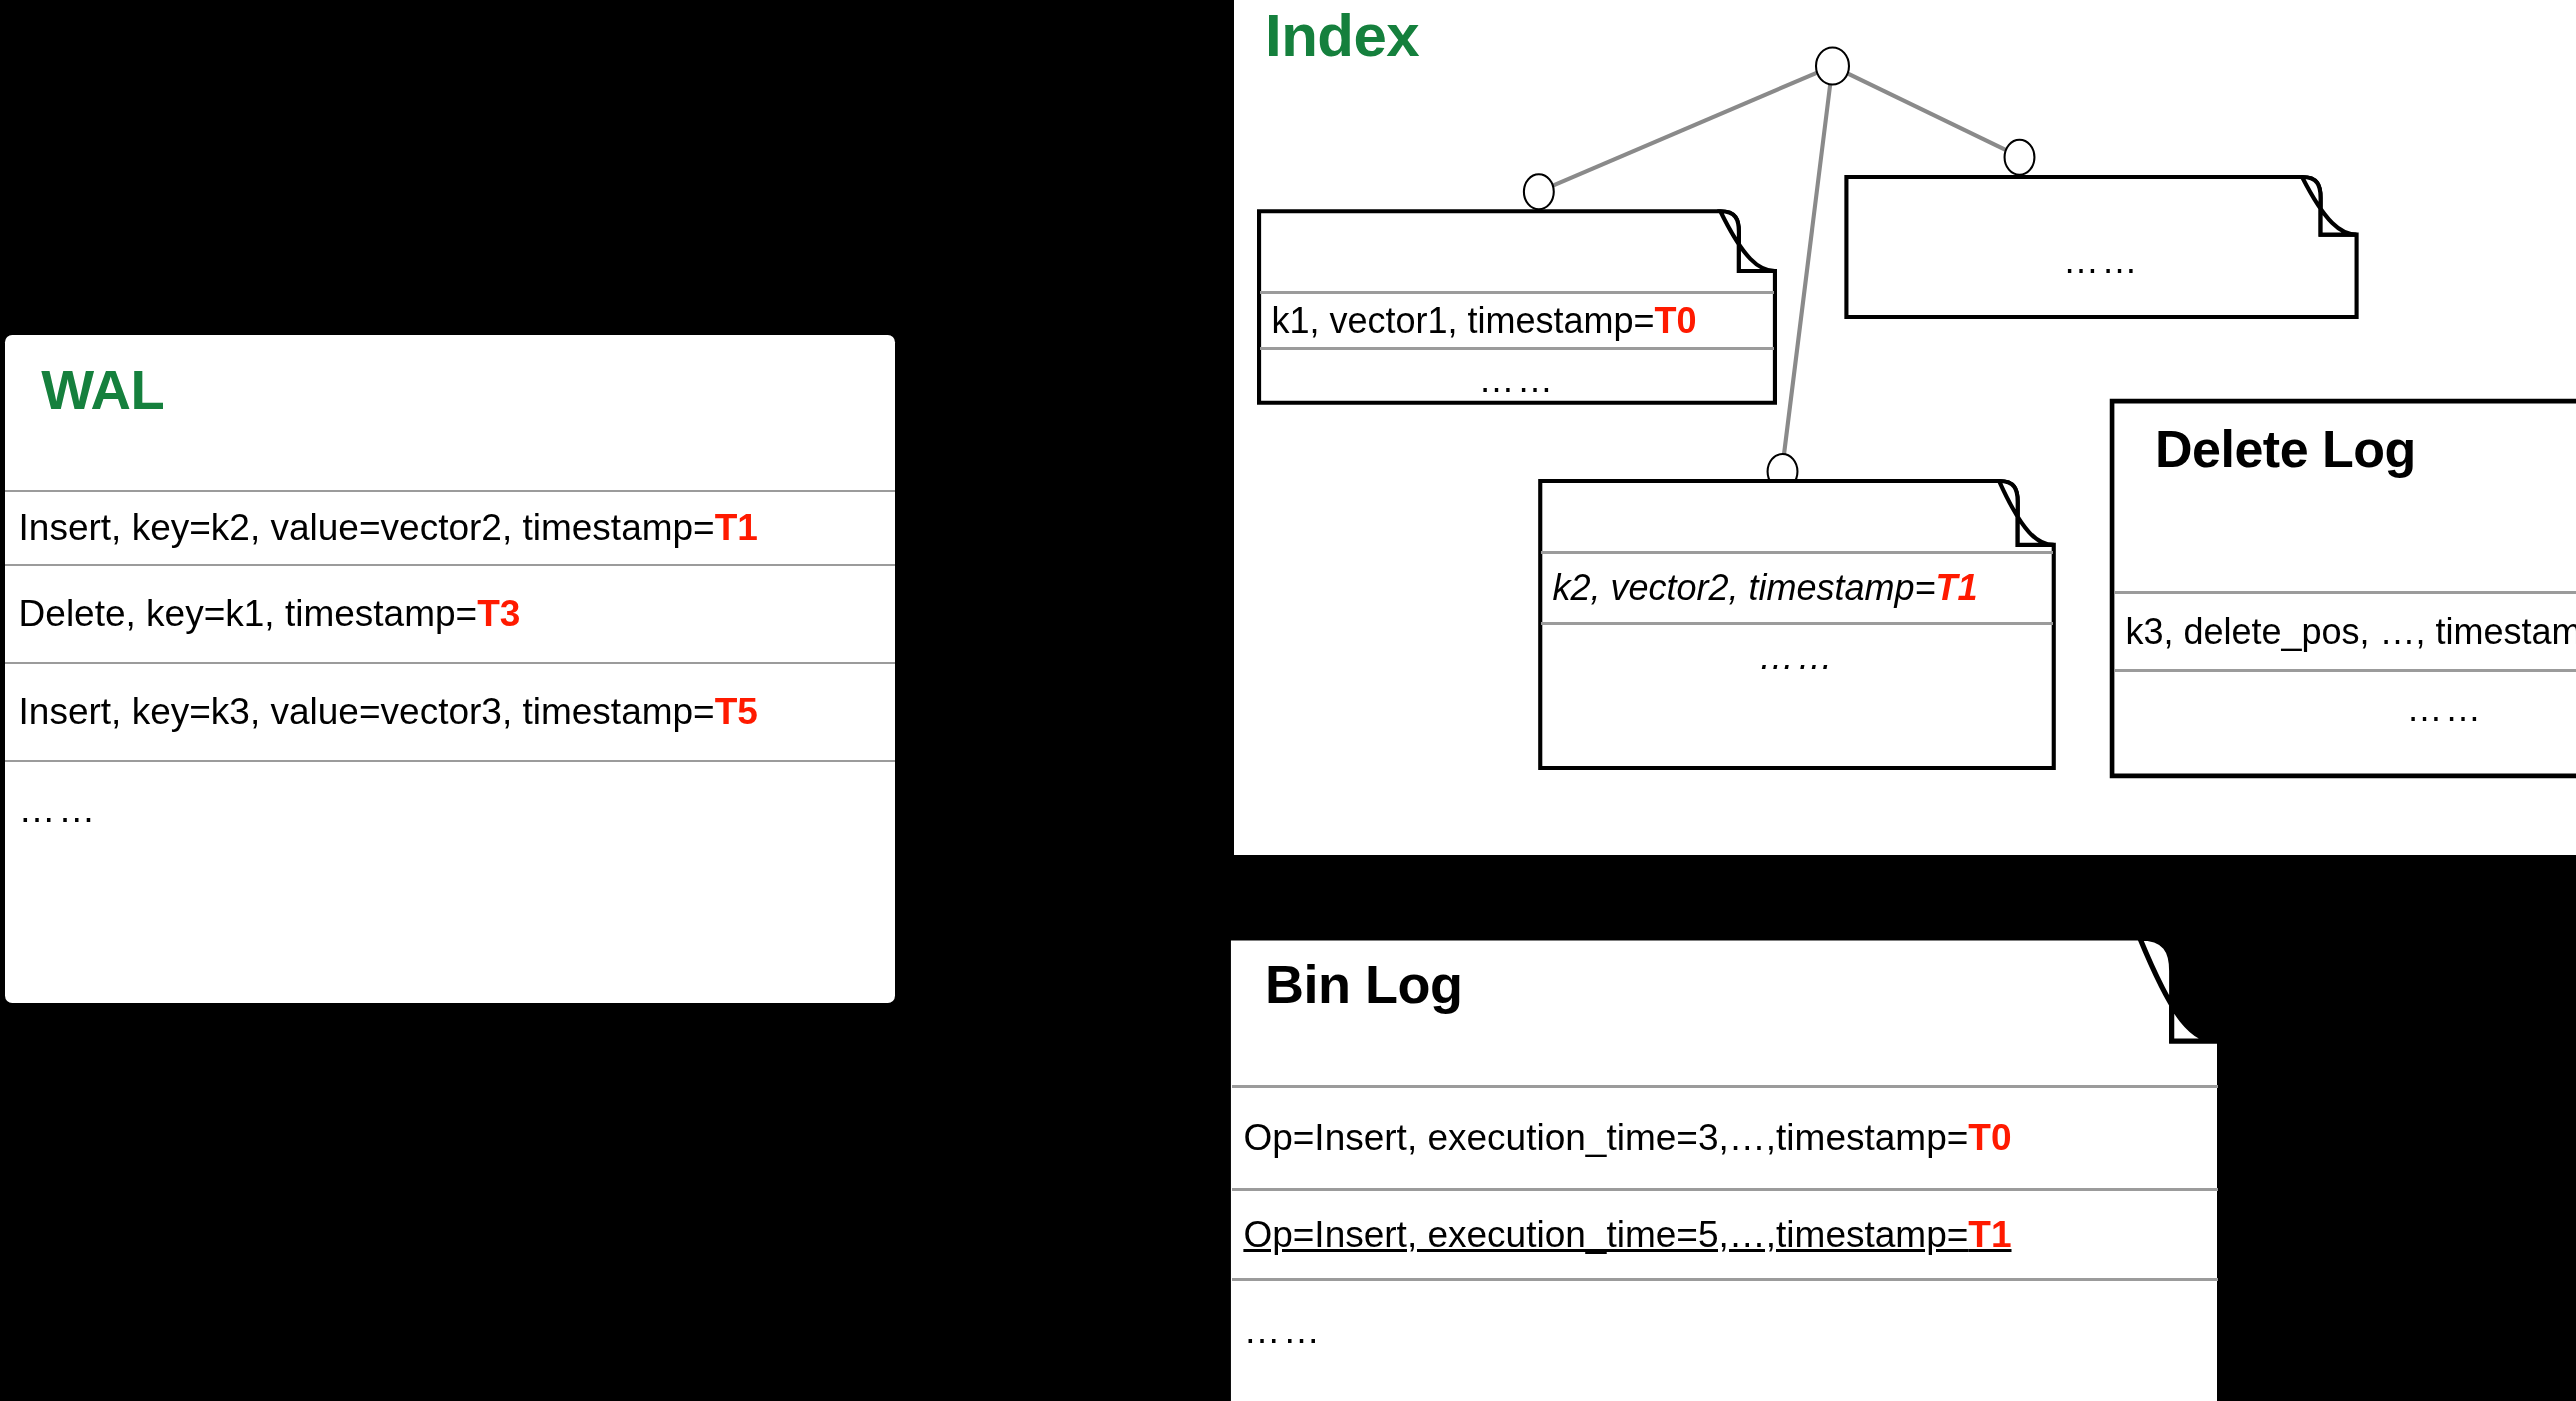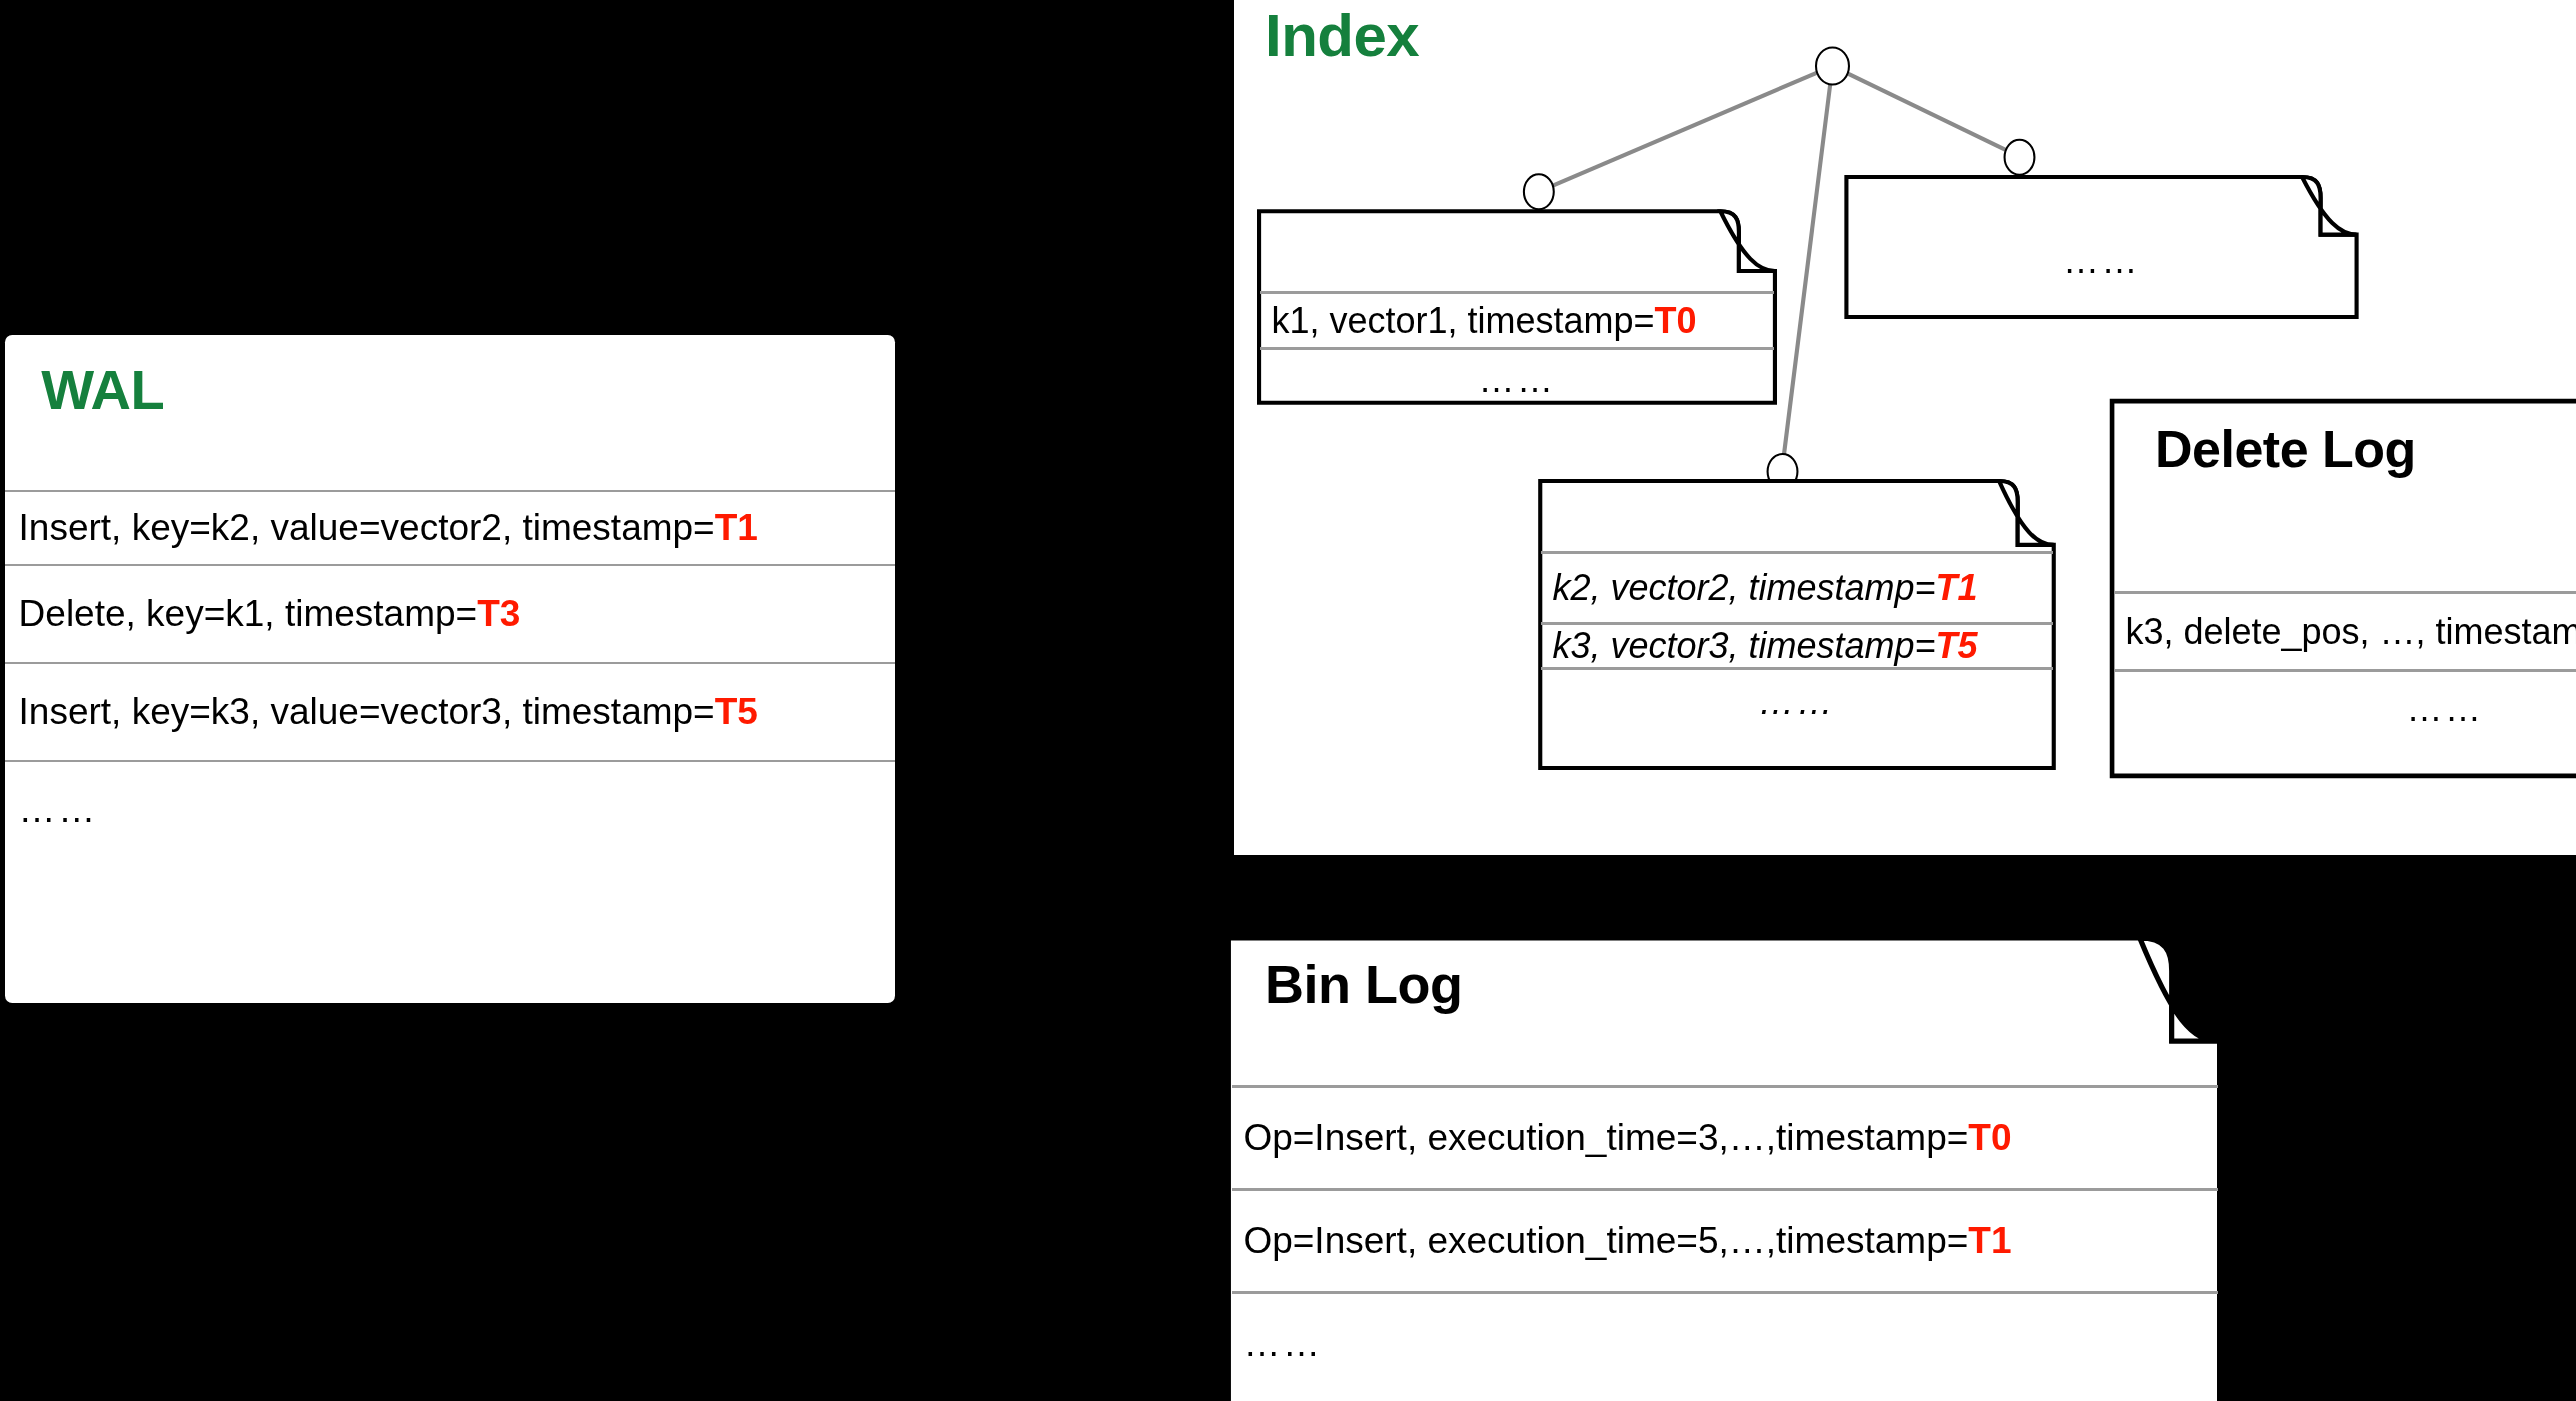--- a/index.html
+++ b/index.html
@@ -104,23 +104,20 @@
 
   <div class="doc" style="left:1538px;top:479px;width:518px;height:291px;font-style:italic;">
     <svg width="518" height="291" viewBox="0 0 1005 565">
       <path d="M4,4 H895 C925,4 931,20 931,44 V128 H1001 V561 H4 Z" fill="#ffffff" stroke="#000000" stroke-width="8"></path>
       <path d="M895,4 C925,4 931,20 931,44 V128 H1001 C970,128 940,104 895,4 Z" fill="#ffffff" stroke="#000000" stroke-width="8"></path>
     </svg>
     <div class="doc-rows" style="left:3.1px;right:3.1px;top:72px;">
       <div class="doc-row" style="height:71px;font-size:36px;">
         <span class="txt"><span>k2, vector2, timestamp=</span><span class="ts">T1</span></span>
       </div>
-      <div class="doc-row" style="height:45px;font-size:36px;">
-        <span class="txt"><span>k3, vector3, timestamp=</span><span class="ts">T5</span></span>
-      </div>
       <div class="doc-row" style="height:66px;font-size:36px;">
         <span class="dots-c">……</span>
       </div>
     </div>
   </div>
 
   <div class="doc" style="left:2110px;top:399px;width:670px;height:379px;">
     <svg width="670" height="379" viewBox="0 0 1300 735">
       <path d="M4,4 H1160 C1196,4 1204,22 1204,50 V160 H1296 V731 H4 Z" fill="#ffffff" stroke="#000000" stroke-width="9"></path>
       <path d="M1160,4 C1196,4 1204,22 1204,50 V160 H1296 C1258,160 1218,128 1160,4 Z" fill="#ffffff" stroke="#000000" stroke-width="9"></path>
@@ -139,21 +136,21 @@
   <div class="doc" style="left:1228px;top:938px;width:994px;height:466px;">
     <svg width="994" height="466" viewBox="0 0 1929 905">
       <path d="M0,0 H1770 C1820,0 1832,26 1832,64 V200 H1925 V905 H0 Z" fill="#ffffff" stroke="#000000" stroke-width="10"></path>
       <path d="M1770,0 C1820,0 1832,26 1832,64 V200 H1925 C1872,200 1836,160 1770,0 Z" fill="#ffffff" stroke="#000000" stroke-width="10"></path>
     </svg>
     <div class="doc-title" style="left:37px;top:18.5px;font-size:54px;line-height:55px;">Bin Log</div>
     <div class="doc-rows" style="left:4.1px;right:4.1px;top:147px;">
       <div class="doc-row" style="height:103px;font-size:37px;">
         <span class="txt"><span>Op=Insert, execution_time=3,…,timestamp=</span><span class="ts">T0</span></span>
       </div>
-      <div class="doc-row" style="height:103px;font-size:37px;">
+      <div class="doc-row" style="height:90px;font-size:37px;text-decoration:underline;">
         <span class="txt"><span>Op=Insert, execution_time=5,…,timestamp=</span><span class="ts">T1</span></span>
       </div>
       <div class="doc-row" style="height:103px;font-size:37px;">
         <span class="txt dots">……</span>
       </div>
     </div>
   </div>
 
 </div>
 

